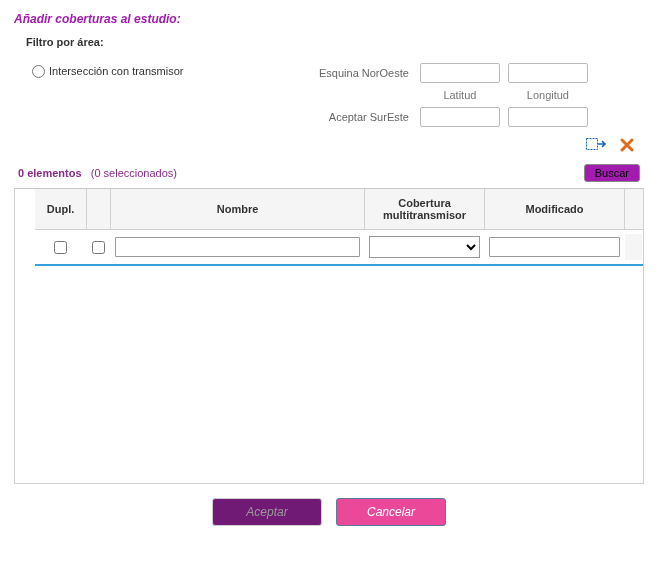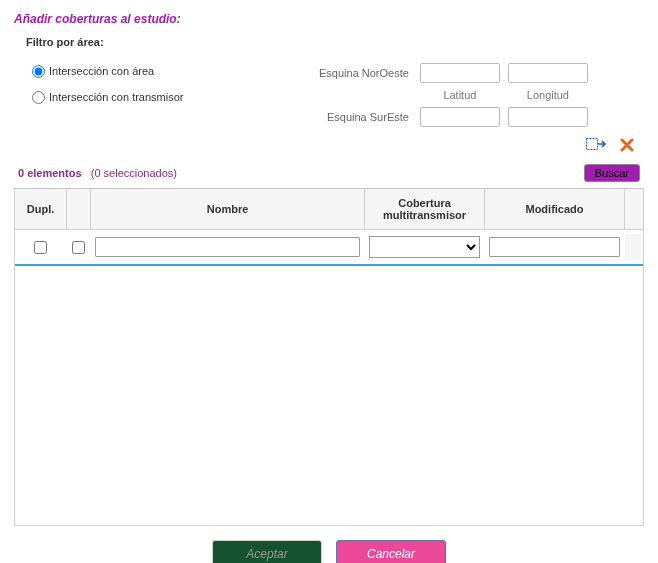--- a/index.html
+++ b/index.html
@@ -59,21 +59,21 @@
     margin: 12px 4px 6px 4px;
   }
   .status-text { color: #8a2a8a; font-weight: bold; font-size: 11px; }
   .status-text .paren { font-weight: normal; }
   .search-btn {
     background: #a21caf; border: 1px solid #888; border-radius: 3px;
     padding: 2px 10px; font-size: 11px; cursor: pointer;
   }
   .grid {
     border: 1px solid #d0d0d0; border-top: 1px solid #c5c5c5;
-    height: 338px; overflow: hidden;
+    height: 296px; overflow: hidden; padding-left: 20px;
   }
   .grid-head, .grid-filter {
     display: flex; align-items: stretch;
   }
   .grid-head {
     background: #f5f5f5; border-bottom: 1px solid #d0d0d0;
   }
   .gh {
     border-right: 1px solid #d0d0d0;
     display: flex; align-items: center; justify-content: center;
@@ -105,60 +105,56 @@
 
   .footer {
     display:flex; justify-content:center; gap:14px;
     padding: 14px 0 8px 0;
   }
   .btn {
     min-width: 110px; height: 28px; border-radius: 3px; font-size: 12px;
     font-style: italic; border: 1px solid; cursor: pointer;
   }
   .btn-accept {
-    background: #14532d; color: #9a9a9a; border-color: #d0d0d0;
+    background: #701a75; color: #9a9a9a; border-color: #d0d0d0;
     cursor: default;
   }
   .btn-cancel {
     background: #ec4899; color: #fff; border-color: #5a7aa0;
   }
 </style>
 </head>
 <body>
 
 <div class="title">Añadir coberturas al estudio:</div>
 
 <div class="section-label">Filtro por área:</div>
 
 <div class="filter-row">
   <div class="radios">
-    <label class="radio-line">
-      <input type="radio" name="flt" checked="" style="">
-      <span>Intersección con área</span>
-    </label>
     <label class="radio-line">
       <input type="radio" name="flt" style="">
       <span>Intersección con transmisor</span>
     </label>
   </div>
   <div class="coords">
     <table>
       <tbody>
           <tr>
         <td class="rlabel">Esquina NorOeste</td>
         <td><input class="coord-input" type="text" value="" style=""></td>
         <td><input class="coord-input" type="text" value="" style=""></td>
       </tr>
       <tr>
         <td></td>
         <td class="hdr">Latitud</td>
         <td class="hdr">Longitud</td>
       </tr>
       <tr>
-        <td class="rlabel">Esquina SurEste</td>
+        <td class="rlabel">Aceptar SurEste</td>
         <td><input class="coord-input" type="text" value="" style=""></td>
         <td><input class="coord-input" type="text" value="" style=""></td>
       </tr>
     </tbody>
       </table>
   </div>
 </div>
 
 <div class="toolbar-icons">
   <span class="icon-btn">

